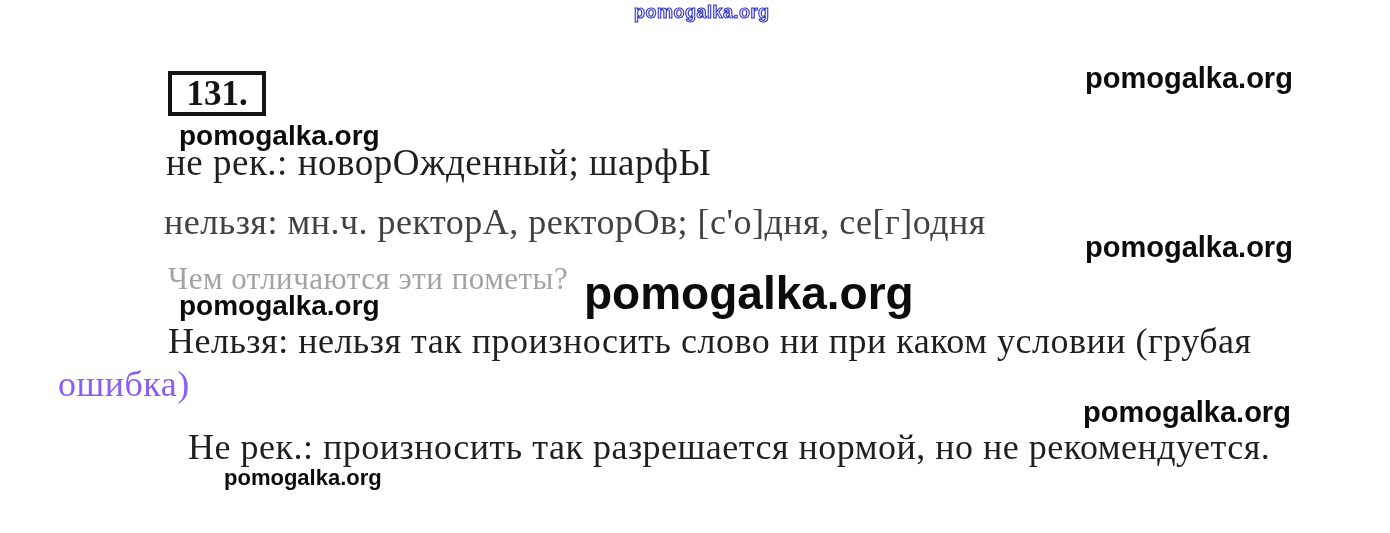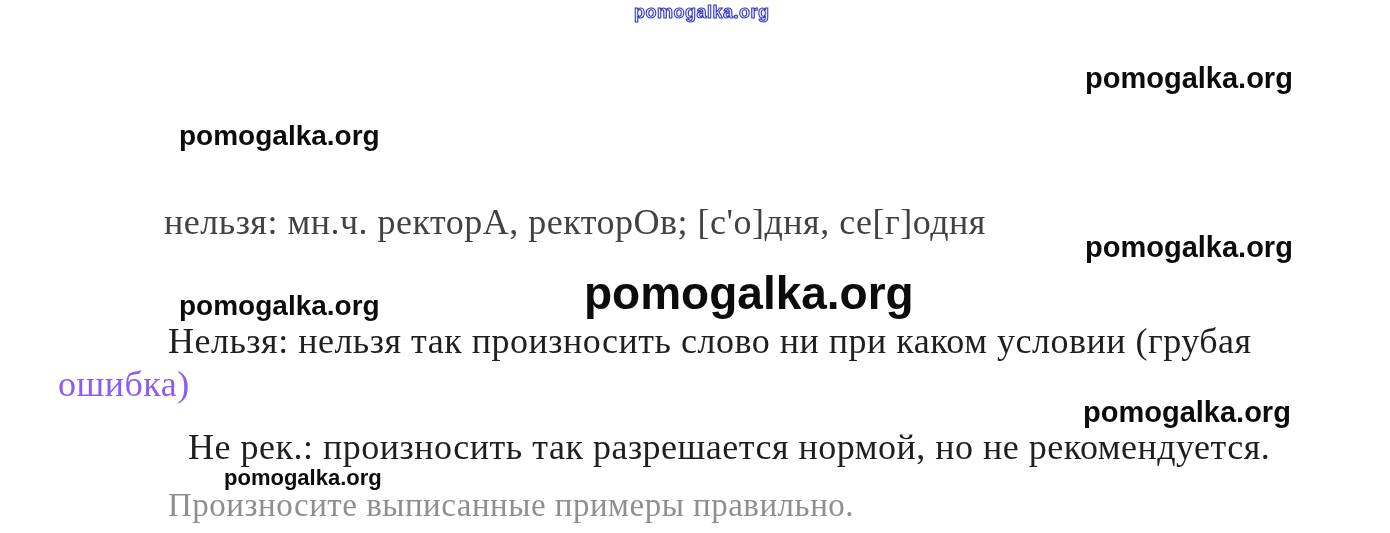--- a/index.html
+++ b/index.html
@@ -72,40 +72,44 @@
   .wm-low-right   { left: 1083px; top: 398px; font-size: 29px; }
   .wm-bottom-left { left: 224px;  top: 467px; font-size: 22px; }
 </style>
 </head>
 <body>
 
 <div class="page">
 
   <span class="wm wm-top-blue">pomogalka.org</span>
 
+  <div class="exercise-box">
+    <span>131.</span>
+  </div>
 
   <span class="wm wm-under-box" style="color: rgb(12, 12, 12);">pomogalka.org</span>
 
+  <div class="text-line l1" style="color: rgb(31, 31, 31);">не рек.: новорОжденный; шарфЫ</div>
 
   <div class="text-line l2" style="color: rgb(66, 66, 66);">нельзя: мн.ч. ректорА, ректорОв; [с'о]дня, се[г]одня</div>
 
+  <div class="text-line l3" style="color: rgb(163, 163, 163);">Чем отличаются эти пометы?</div>
 
   <span class="wm wm-top-right" style="color: rgb(12, 12, 12);">pomogalka.org</span>
 
   <span class="wm wm-mid-right" style="color: rgb(12, 12, 12);">pomogalka.org</span>
 
   <span class="wm wm-left-mid" style="color: rgb(12, 12, 12);">pomogalka.org</span>
 
   <span class="wm wm-big-center" style="color: rgb(12, 12, 12);">pomogalka.org</span>
 
   <div class="text-line l4" style="color: rgb(31, 31, 31);">Нельзя: нельзя так произносить слово ни при каком условии (грубая</div>
 
   <div class="text-line l5" style="color: #8b5cf6;">ошибка)</div>
 
   <span class="wm wm-low-right" style="color: rgb(12, 12, 12);">pomogalka.org</span>
 
   <div class="text-line l6" style="color: rgb(31, 31, 31);">Не рек.: произносить так разрешается нормой, но не рекомендуется.</div>
 
   <span class="wm wm-bottom-left" style="color: rgb(12, 12, 12);">pomogalka.org</span>
 
-  <div class="text-line l7" style="color: rgb(143, 143, 143);">Произносите выписанные примеры правильно.</div>
 
 </div>
 
 </body></html>

